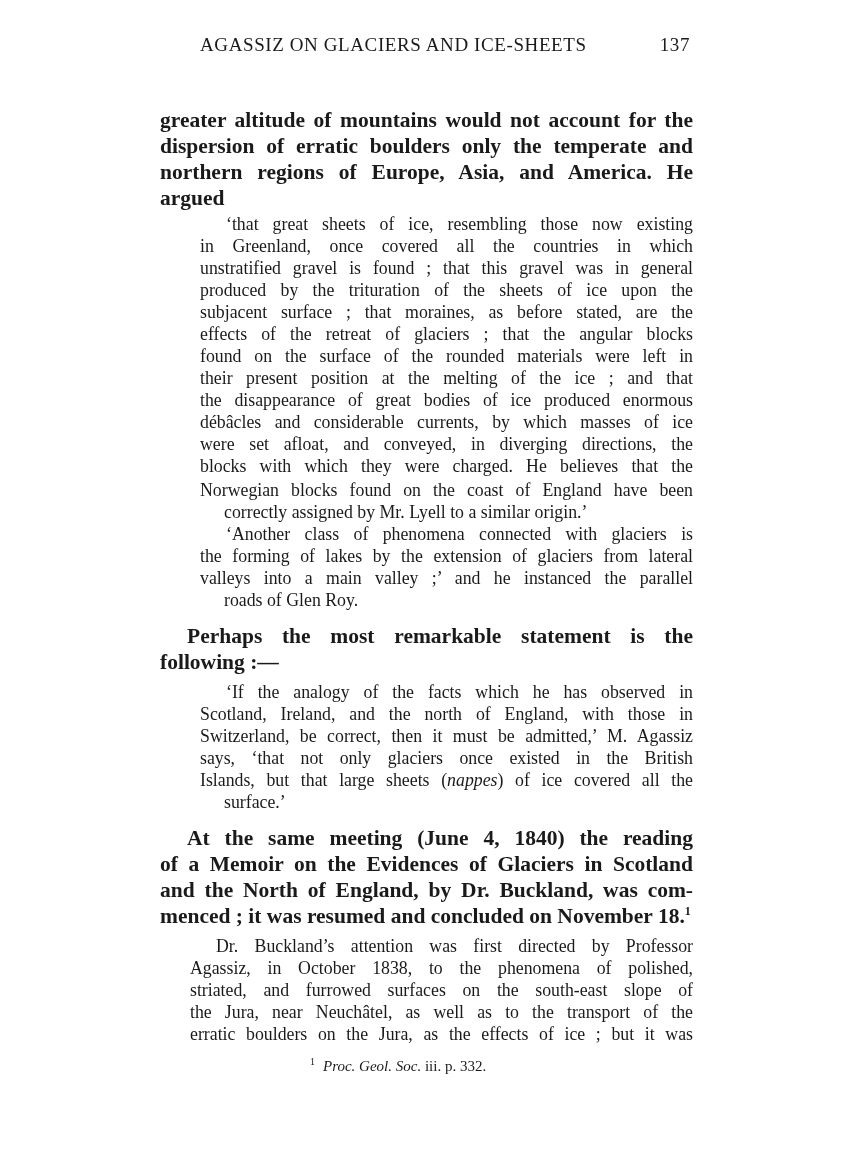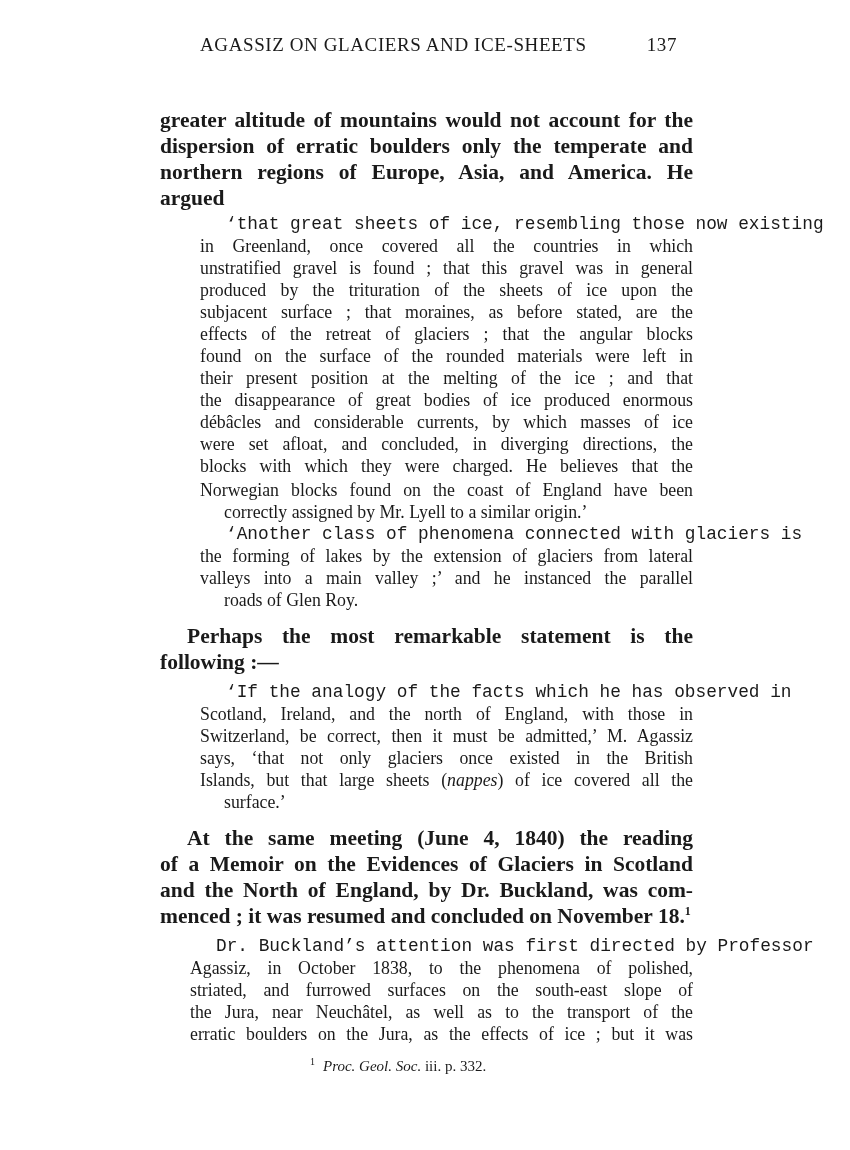--- a/index.html
+++ b/index.html
@@ -23,21 +23,21 @@
     .running-head {
       position: absolute;
       top: 34px;
       left: 200px;
       width: 492px;
       font-size: 19px;
       letter-spacing: 0.6px;
       white-space: nowrap;
     }
     .running-head .title { position: absolute; left: 0; top: 0; text-align: center; }
-    .running-head .pageno { position: absolute; right: 15px; top: 0; }
+    .running-head .pageno { position: absolute; right: 2px; top: 0; }
 
     .body-line {
       position: absolute;
       left: 160px;
       width: 533px;
       font-size: 21.5px;
       white-space: nowrap;
       text-align: justify;
       text-align-last: justify;
       font-weight: bold;
@@ -48,21 +48,21 @@
     .quote-line {
       position: absolute;
       left: 200px;
       width: 493px;
       font-size: 17.8px;
       white-space: nowrap;
       text-align: justify;
       text-align-last: justify;
     }
     .quote-line.last { text-align-last: left; margin-left: 24px; }
-    .quote-line.indent { left: 226px; width: 467px; font-family: Liberation Mono, monospace; }
+    .quote-line.indent { left: 226px; width: 467px; }
 
     .footnote {
       position: absolute;
       top: 1056px;
       left: 310px;
       font-size: 15px;
       white-space: nowrap;
     }
     .footnote .fn-mark { font-size: 10px; vertical-align: super; margin-right: 8px; }
     .footnote i { font-style: italic; }
@@ -89,21 +89,21 @@
     <div class="quote-line indent" style="top:214px">‘that great sheets of ice, resembling those now existing</div>
     <div class="quote-line" style="top:236px">in Greenland, once covered all the countries in which</div>
     <div class="quote-line" style="top:258px">unstratified gravel is found ; that this gravel was in general</div>
     <div class="quote-line" style="top:280px">produced by the trituration of the sheets of ice upon the</div>
     <div class="quote-line" style="top:302px">subjacent surface ; that moraines, as before stated, are the</div>
     <div class="quote-line" style="top:324px">effects of the retreat of glaciers ; that the angular blocks</div>
     <div class="quote-line" style="top:346px">found on the surface of the rounded materials were left in</div>
     <div class="quote-line" style="top:368px">their present position at the melting of the ice ; and that</div>
     <div class="quote-line" style="top:390px">the disappearance of great bodies of ice produced enormous</div>
     <div class="quote-line" style="top:412px">débâcles and considerable currents, by which masses of ice</div>
-    <div class="quote-line" style="top:434px">were set afloat, and concluded, in diverging directions, the</div>
+    <div class="quote-line" style="top:434px">were set afloat, and conveyed, in diverging directions, the</div>
     <div class="quote-line" style="top:456px">blocks with which they were charged.  He believes that the</div>
     <div class="quote-line" style="top:480px">Norwegian blocks found on the coast of England have been</div>
     <div class="quote-line last" style="top:502px">correctly assigned by Mr. Lyell to a similar origin.’</div>
   </div>
 
   <div>
     <div class="quote-line indent" style="top:524px">‘Another class of phenomena connected with glaciers is</div>
     <div class="quote-line" style="top:546px">the forming of lakes by the extension of glaciers from lateral</div>
     <div class="quote-line" style="top:568px">valleys into a main valley ;’ and he instanced the parallel</div>
     <div class="quote-line last" style="top:590px">roads of Glen Roy.</div>

